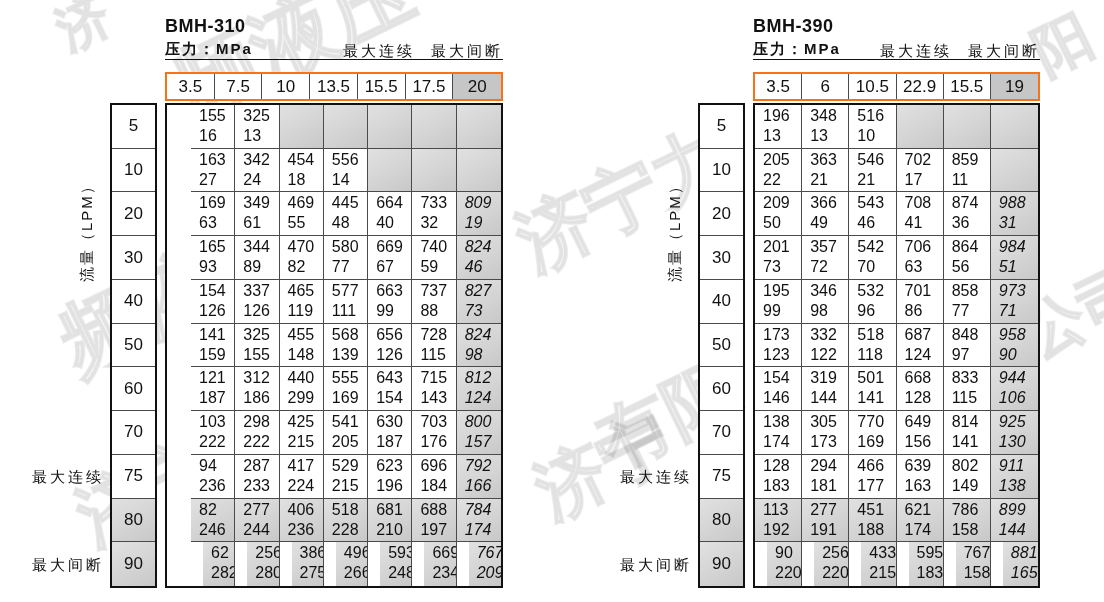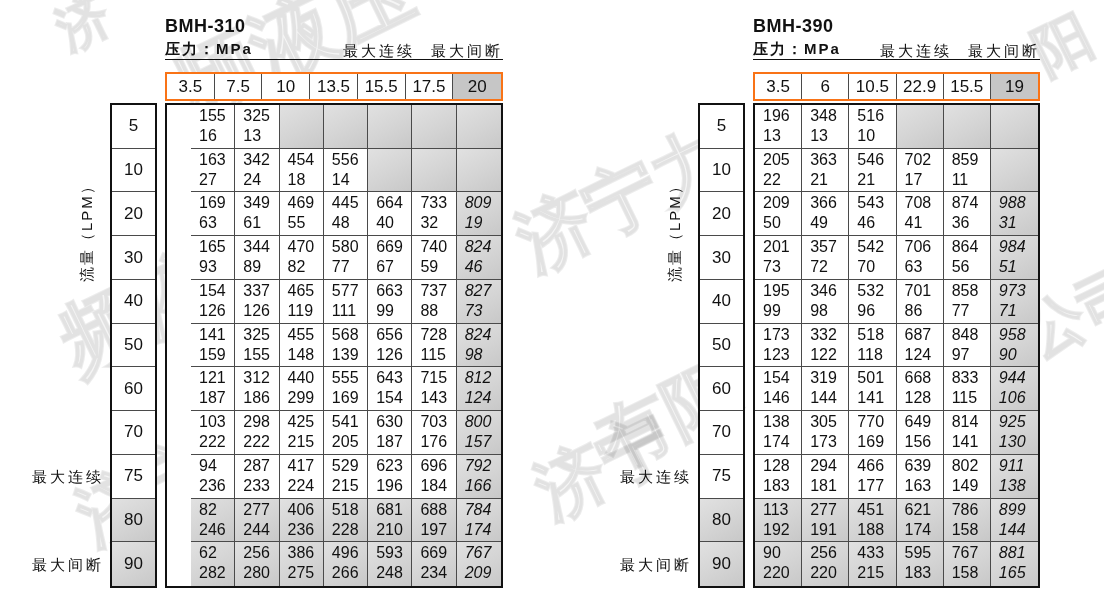--- a/index.html
+++ b/index.html
@@ -60,21 +60,21 @@
   .bgrid{
     position:absolute;left:165px;top:103px;width:var(--bw);height:485px;
     display:grid;grid-template-rows:repeat(11,1fr);
     border:2px solid #111;box-sizing:border-box;background:#fff;
   }
   .bcell{
     border-right:1px solid #4a4a4a;border-bottom:1px solid #4a4a4a;
     padding:1px 0 0 8px;font-size:16px;line-height:20px;box-sizing:border-box;overflow:hidden;
   }
   .bcell.cr{border-right:none;font-style:italic;}
-  .bcell.cb{border-bottom:none;}
+  .bcell.cb{border-bottom:none;margin-left:12px;}
   .bcell span{display:block;}
   .shade{background:linear-gradient(150deg,#e1e1e1 0%,#d4d4d4 55%,#c8c8c8 100%);}
   .shade-dark{background:#c6c6c6;}
   .axis{
     position:absolute;left:78px;top:282px;transform-origin:0 0;transform:rotate(-90deg);
     font-size:15px;letter-spacing:2px;white-space:nowrap;
   }
 </style>
 </head>
 <body>

